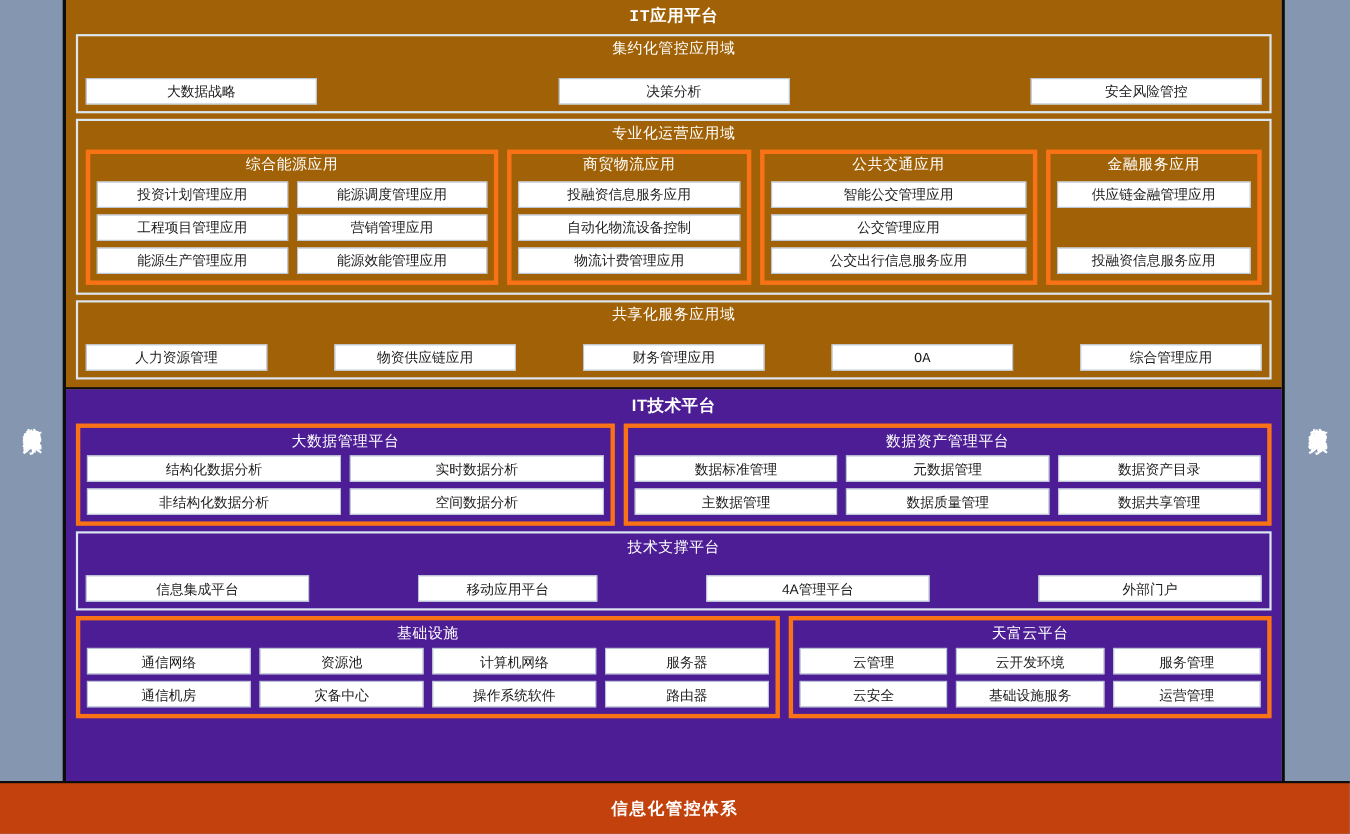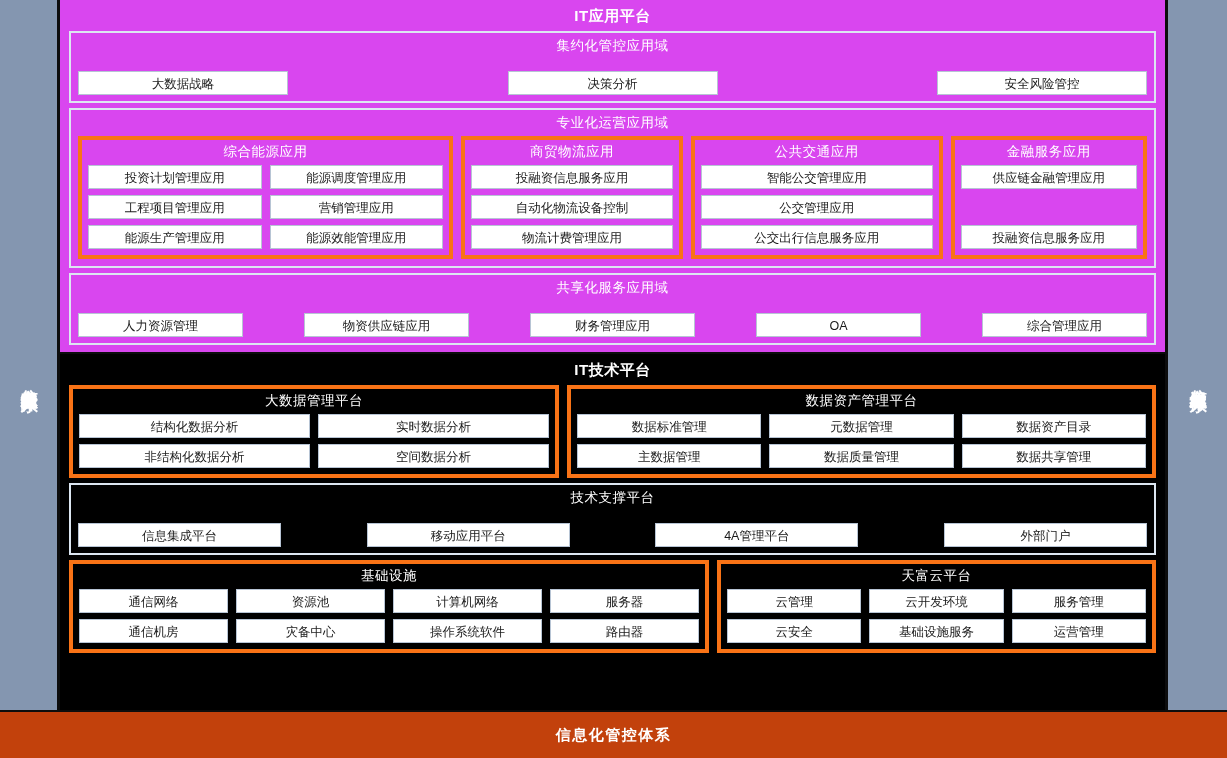--- a/index.html
+++ b/index.html
@@ -28,22 +28,22 @@
   }
 
   
   .main{
     position:absolute;left:57px;top:0;width:1111px;height:710px;
     border-left:3px solid #0d0d0d;border-right:3px solid #0d0d0d;
     box-sizing:border-box;
     display:flex;flex-direction:column;
   }
   .platform{box-sizing:border-box;padding:0 9px 7px 9px;}
-  .platform.blue{background:#d946ef;border-bottom:2px solid #0d0d0d;padding-top:0;}
-  .platform.teal{background:#000000;flex:1;}
+  .platform.blue{background:#a16207;border-bottom:2px solid #0d0d0d;padding-top:0;font-family:Liberation Mono, monospace;}
+  .platform.teal{background:#4c1d95;flex:1;}
   .platform-title{
     color:#ffffff;font-size:15px;font-weight:bold;text-align:center;
     letter-spacing:.5px;
     line-height:31px;height:31px;
   }
 
   
   .domain{
     border:2px solid #dce6f1;box-sizing:border-box;
     margin-bottom:5px;padding:3px 7px 7px 7px;
@@ -205,21 +205,21 @@
             <div class="chip">数据质量管理</div>
             <div class="chip">数据共享管理</div>
           </div>
         </div>
       </div>
 
       <div class="domain" style="padding-bottom:6px;">
         <div class="domain-title">技术支撑平台</div>
         <div class="chips spread">
           <div class="chip" style="width:203px;">信息集成平台</div>
-          <div class="chip" style="width:203px;">移动应用平台</div>
+          <div class="chip" style="width:163px;">移动应用平台</div>
           <div class="chip" style="width:203px;">4A管理平台</div>
           <div class="chip" style="width:203px;">外部门户</div>
         </div>
       </div>
 
       <div class="subrow">
         <div class="subgroup" style="flex:0 0 640px;">
           <div class="subgroup-title">基础设施</div>
           <div class="chips cols4">
             <div class="chip">通信网络</div>

